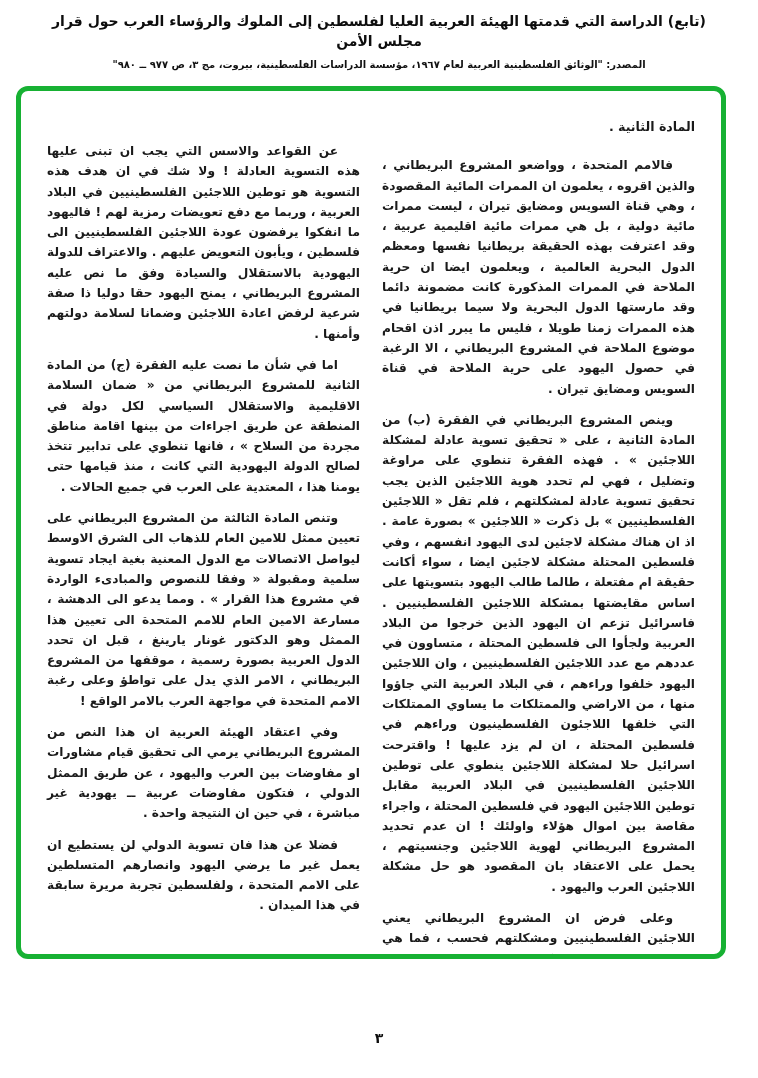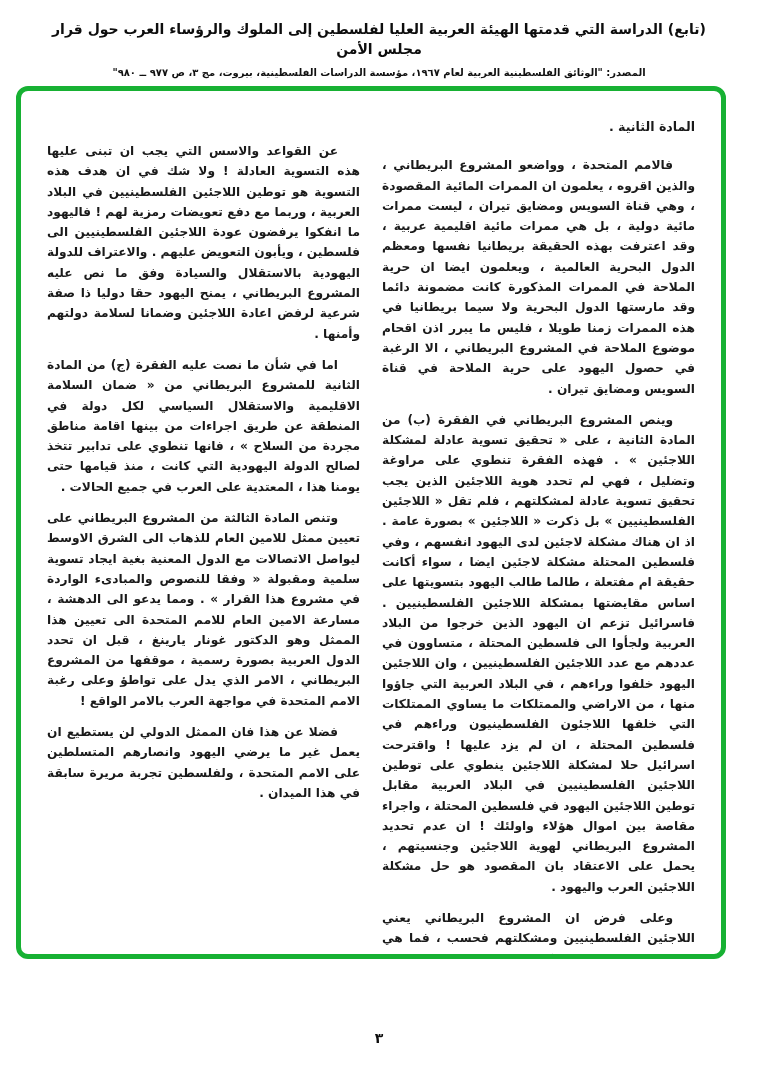--- a/index.html
+++ b/index.html
@@ -11,21 +11,21 @@
     width: 758px;
     height: 1078px;
     position: relative;
     font-family: "DejaVu Sans", sans-serif;
     color: #151515;
     overflow: hidden;
   }
   .page-header {
     direction: rtl;
     text-align: center;
-    padding-top: 20px;
+    padding-top: 12px;
   }
   .doc-title {
     font-size: 14px;
     font-weight: bold;
     line-height: 1.4;
     padding: 0 30px;
     color: #0d0d0d;
   }
   .doc-source {
     font-size: 10px;
@@ -105,21 +105,22 @@
         <h2 class="section-heading">المادة الثانية .</h2>
         <p>فالامم المتحدة ، وواضعو المشروع البريطاني ، والذين اقروه ، يعلمون ان الممرات المائية المقصودة ، وهي قناة السويس ومضايق تيران ، ليست ممرات مائية دولية ، بل هي ممرات مائية اقليمية عربية ، وقد اعترفت بهذه الحقيقة بريطانيا نفسها ومعظم الدول البحرية العالمية ، ويعلمون ايضا ان حرية الملاحة في الممرات المذكورة كانت مضمونة دائما وقد مارستها الدول البحرية ولا سيما بريطانيا في هذه الممرات زمنا طويلا ، فليس ما يبرر اذن اقحام موضوع الملاحة في المشروع البريطاني ، الا الرغبة في حصول اليهود على حرية الملاحة في قناة السويس ومضايق تيران .</p>
         <p>وينص المشروع البريطاني في الفقرة (ب) من المادة الثانية ، على « تحقيق تسوية عادلة لمشكلة اللاجئين » . فهذه الفقرة تنطوي على مراوغة وتضليل ، فهي لم تحدد هوية اللاجئين الذين يجب تحقيق تسوية عادلة لمشكلتهم ، فلم تقل « اللاجئين الفلسطينيين » بل ذكرت « اللاجئين » بصورة عامة . اذ ان هناك مشكلة لاجئين لدى اليهود انفسهم ، وفي فلسطين المحتلة مشكلة لاجئين ايضا ، سواء أكانت حقيقة ام مفتعلة ، طالما طالب اليهود بتسويتها على اساس مقايضتها بمشكلة اللاجئين الفلسطينيين . فاسرائيل تزعم ان اليهود الذين خرجوا من البلاد العربية ولجأوا الى فلسطين المحتلة ، متساوون في عددهم مع عدد اللاجئين الفلسطينيين ، وان اللاجئين اليهود خلفوا وراءهم ، في البلاد العربية التي جاؤوا منها ، من الاراضي والممتلكات ما يساوي الممتلكات التي خلفها اللاجئون الفلسطينيون وراءهم في فلسطين المحتلة ، ان لم يزد عليها ! واقترحت اسرائيل حلا لمشكلة اللاجئين ينطوي على توطين اللاجئين الفلسطينيين في البلاد العربية مقابل توطين اللاجئين اليهود في فلسطين المحتلة ، واجراء مقاصة بين اموال هؤلاء واولئك ! ان عدم تحديد المشروع البريطاني لهوية اللاجئين وجنسيتهم ، يحمل على الاعتقاد بان المقصود هو حل مشكلة اللاجئين العرب واليهود .</p>
         <p>وعلى فرض ان المشروع البريطاني يعني اللاجئين الفلسطينيين ومشكلتهم فحسب ، فما هي « القرار العادلة » لمشكلتهم التي ينادي بها ؟ لقد تغافل المشروع</p>
       </div>
 
       <div class="col col-second">
         <p>عن القواعد والاسس التي يجب ان تبنى عليها هذه التسوية العادلة ! ولا شك في ان هدف هذه التسوية هو توطين اللاجئين الفلسطينيين في البلاد العربية ، وربما مع دفع تعويضات رمزية لهم ! فاليهود ما انفكوا يرفضون عودة اللاجئين الفلسطينيين الى فلسطين ، ويأبون التعويض عليهم . والاعتراف للدولة اليهودية بالاستقلال والسيادة وفق ما نص عليه المشروع البريطاني ، يمنح اليهود حقا دوليا ذا صفة شرعية لرفض اعادة اللاجئين وضمانا لسلامة دولتهم وأمنها .</p>
         <p>اما في شأن ما نصت عليه الفقرة (ج) من المادة الثانية للمشروع البريطاني من « ضمان السلامة الاقليمية والاستقلال السياسي لكل دولة في المنطقة عن طريق اجراءات من بينها اقامة مناطق مجردة من السلاح » ، فانها تنطوي على تدابير تتخذ لصالح الدولة اليهودية التي كانت ، منذ قيامها حتى يومنا هذا ، المعتدية على العرب في جميع الحالات .</p>
         <p>وتنص المادة الثالثة من المشروع البريطاني على تعيين ممثل للامين العام للذهاب الى الشرق الاوسط ليواصل الاتصالات مع الدول المعنية بغية ايجاد تسوية سلمية ومقبولة « وفقا للنصوص والمبادىء الواردة في مشروع هذا القرار » . ومما يدعو الى الدهشة ، مسارعة الامين العام للامم المتحدة الى تعيين هذا الممثل وهو الدكتور غونار يارينغ ، قبل ان تحدد الدول العربية بصورة رسمية ، موقفها من المشروع البريطاني ، الامر الذي يدل على تواطؤ وعلى رغبة الامم المتحدة في مواجهة العرب بالامر الواقع !</p>
-        <p>فضلا عن هذا فان الممثل الدولي لن يستطيع ان يعمل غير ما يرضي اليهود وانصارهم المتسلطين على الامم المتحدة ، ولفلسطين تجربة مريرة سابقة في هذا الميدان .</p>
+        <p>وفي اعتقاد الهيئة العربية ان هذا النص من المشروع البريطاني يرمي الى تحقيق قيام مشاورات او مفاوضات بين العرب واليهود ، عن طريق الممثل الدولي ، فتكون مفاوضات عربية ــ يهودية غير مباشرة ، في حين ان النتيجة واحدة .</p>
+        <p>فضلا عن هذا فان تسوية الدولي لن يستطيع ان يعمل غير ما يرضي اليهود وانصارهم المتسلطين على الامم المتحدة ، ولفلسطين تجربة مريرة سابقة في هذا الميدان .</p>
       </div>
 
     </div>
   </div>
 
   <div class="page-number">٣</div>
 
 </div>
 
 </body></html>

